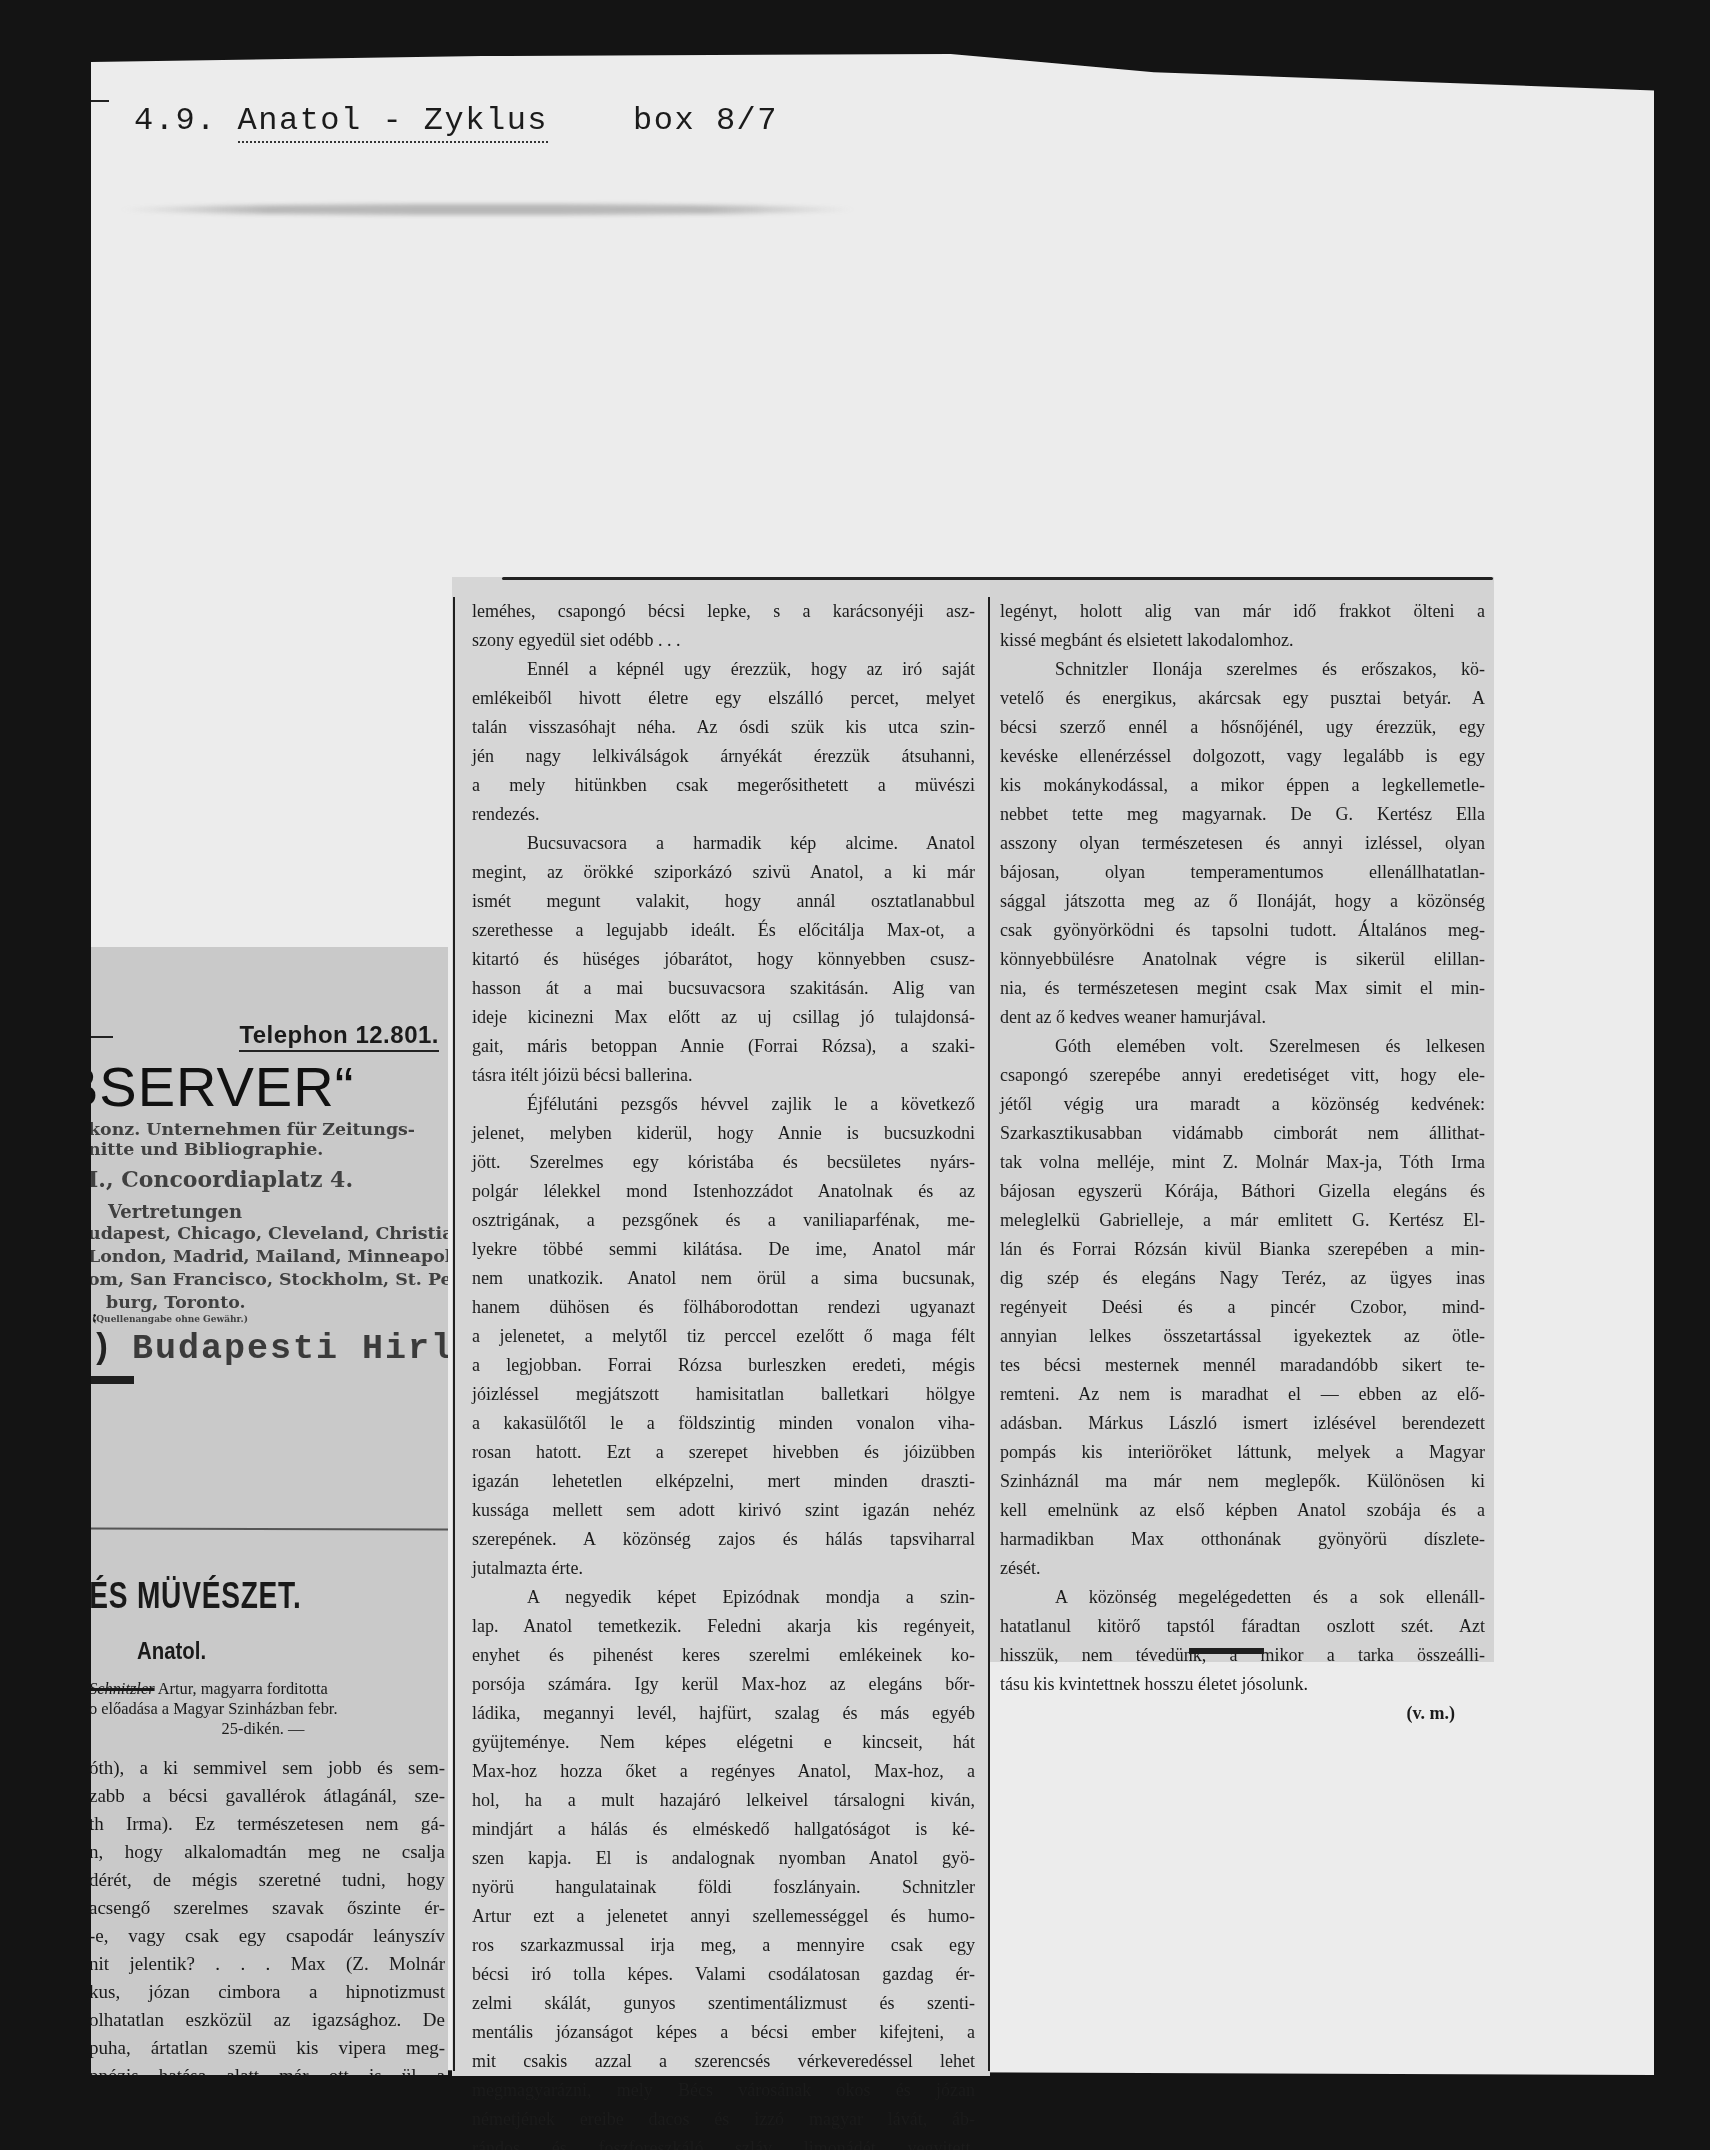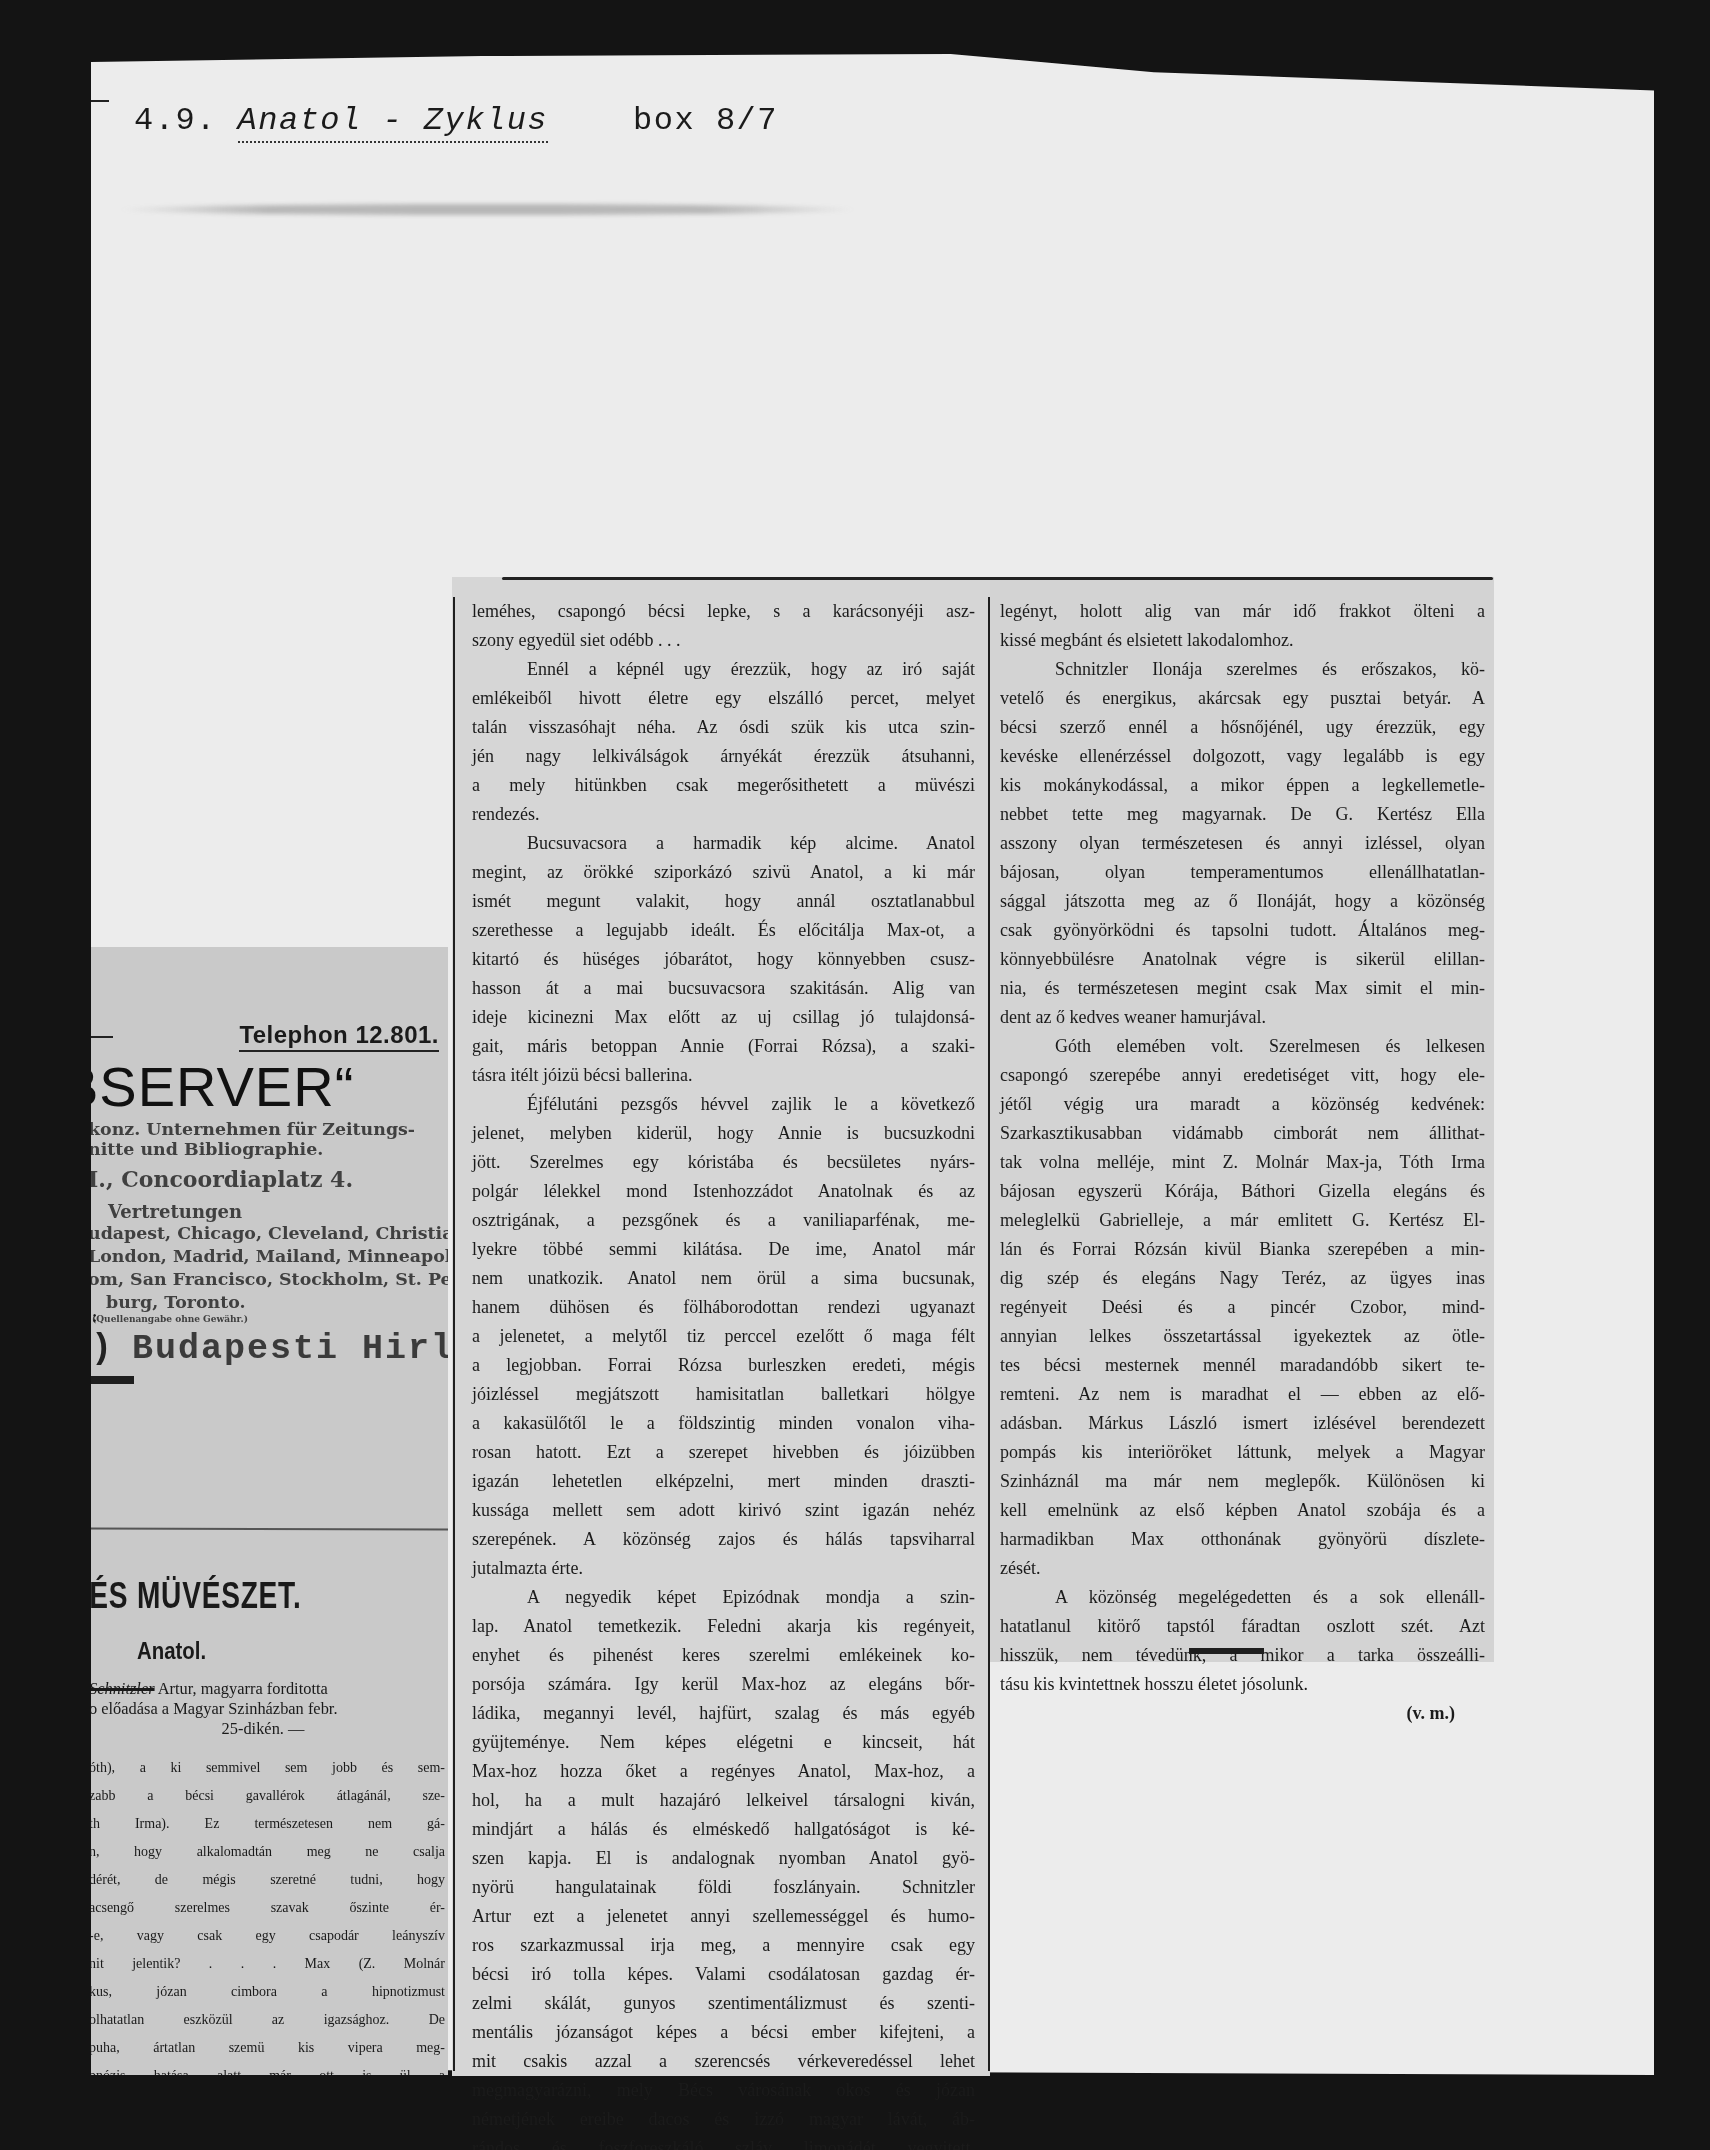--- a/index.html
+++ b/index.html
@@ -20,21 +20,21 @@
   }
   .archive-label {
     position: absolute;
     left: 134px; top: 102px;
     font-family: "Liberation Mono", monospace;
     font-size: 32px;
     letter-spacing: 1.5px;
     color: #1b1b1b;
     white-space: pre;
   }
-  .archive-label .u { border-bottom: 2.5px dotted #333; padding-bottom: 2px; font-style: italic; }
+  .archive-label .u { border-bottom: 2.5px dotted #333; padding-bottom: 2px; }
   .archive-label .gap { display: inline-block; width: 85px; }
   .tick-mark { position: absolute; left: 91px; top: 100px; width: 18px; height: 2px; background: #222; }
   .smudge { position: absolute; left: 119px; top: 204px; width: 737px; height: 11px;
     background: linear-gradient(90deg, rgba(120,120,120,0), rgba(120,120,120,.45) 20%, rgba(120,120,120,.45) 80%, rgba(120,120,120,0)); border-radius: 50%; filter: blur(2px); }
 
   
   .clip-left {
     position: absolute; left: 91px; top: 947px;
     width: 357px; height: 1128px;
     background: #c9c9c9;
@@ -77,21 +77,21 @@
   .article-title {
     position: absolute; left: 46px; top: 690px;
     font-family: "Liberation Sans", sans-serif; font-weight: bold; font-size: 24px;
     transform: scaleX(0.85); transform-origin: left;
   }
   .byline { position: absolute; left: -2px; top: 732px; width: 348px;
     font-size: 16.4px; line-height: 20px; text-align: justify; }
   .byline .c { display:block; text-align:center; }
   .strike { text-decoration: line-through; text-decoration-thickness: 3px; font-style: italic; }
   .left-body { position: absolute; left: -2px; top: 807px; width: 356px;
-    font-size: 14px; line-height: 28px; }
+    font-size: 19px; line-height: 28px; }
   .left-body div { white-space: nowrap; text-align: justify; text-align-last: justify; }
 
   
   .clip-main {
     position: absolute; left: 452px; top: 577px;
     width: 1051px; height: 1499px;
   }
   .clip-main .bg-mid { position:absolute; left:0; top:0; width:538px; height:1499px; background:#d6d6d6; }
   .clip-main .bg-right { position:absolute; left:538px; top:0; width:504px; height:1085px; background:#d3d3d3; }
   .clip-main .top-rule { position:absolute; left:50px; top:0; width:991px; height:3px; background:#222; border-radius:1.5px; }

